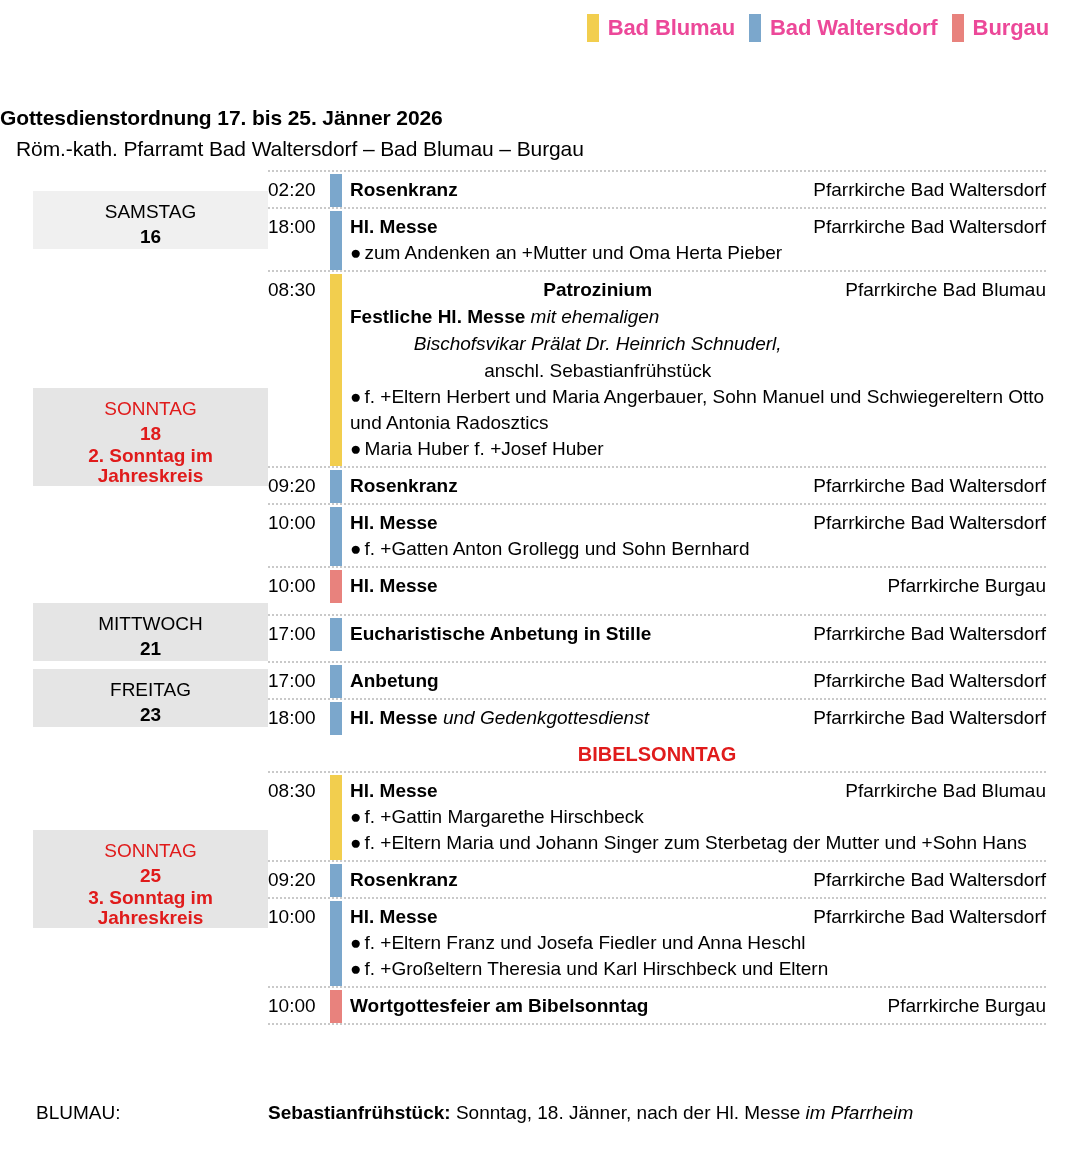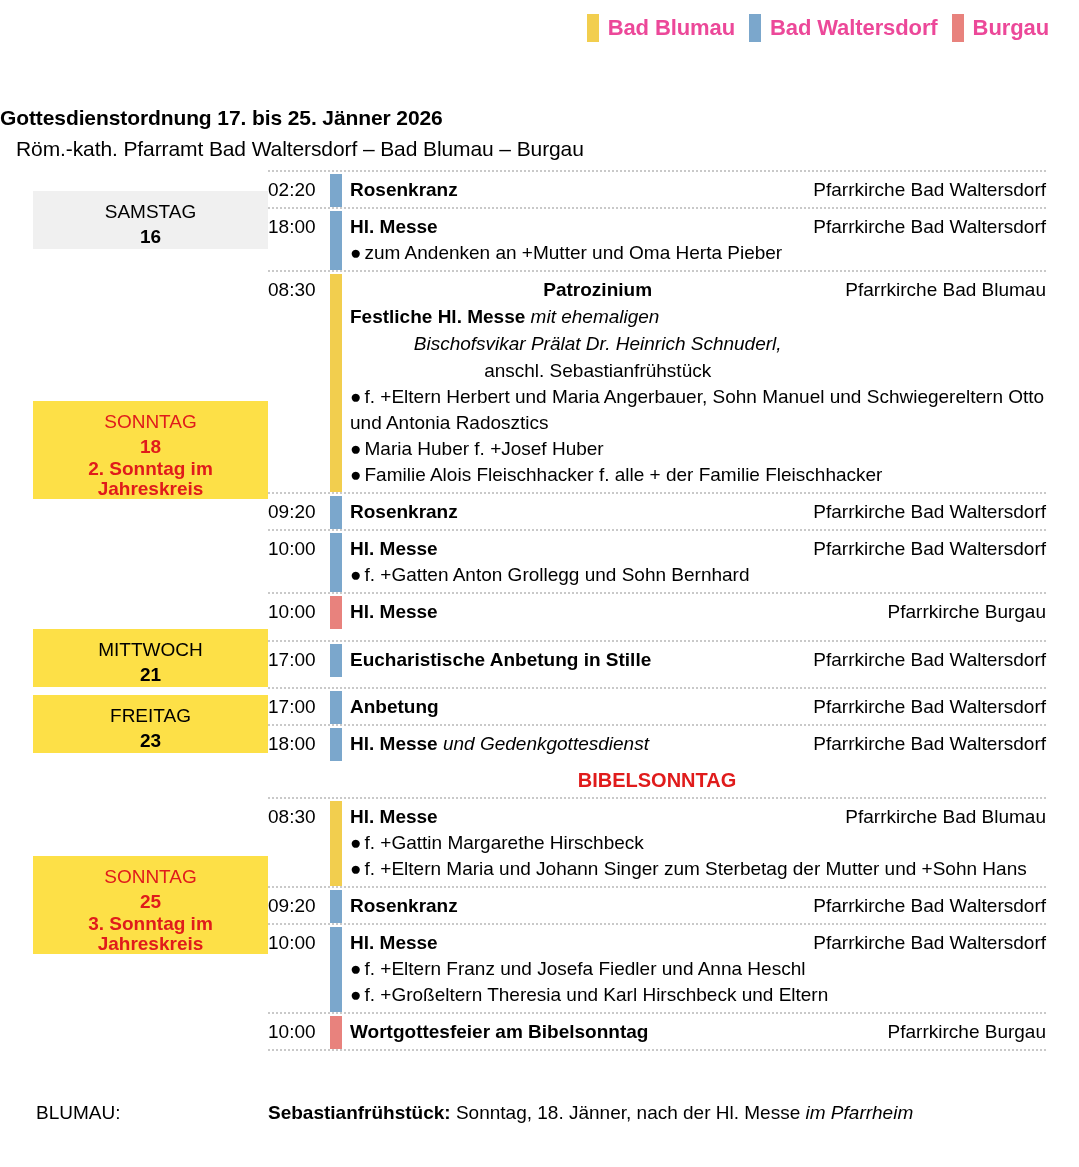--- a/index.html
+++ b/index.html
@@ -71,21 +71,21 @@
     align-items: center;
   }
   .daycol {
     width: 235px;
     flex: 0 0 235px;
     box-sizing: border-box;
     padding-top: 8px;
     text-align: center;
   }
   .daycol.shade-light { background: #F0F0F0; }
-  .daycol.shade-dark  { background: #fde047; }
+  .daycol.shade-dark  { background: #e5e5e5; }
 
   .day-name {
     font-size: 19px;
     line-height: 25px;
     font-weight: normal;
   }
   .day-num {
     font-size: 19px;
     line-height: 25px;
     font-weight: bold;
@@ -267,21 +267,20 @@
               <div class="headline-main">
                 <div class="centered" style="font-weight: bold;">Patrozinium</div>
                 <div><b>Festliche Hl. Messe</b> <i>mit ehemaligen</i></div>
                 <div class="center-block" style="font-style: italic;">Bischofsvikar Prälat Dr. Heinrich Schnuderl,</div>
                 <div class="center-block" style="">anschl. Sebastianfrühstück</div>
               </div>
               <div class="loc">Pfarrkirche Bad Blumau</div>
             </div>
             <div class="intention"><span class="bullet">●</span><span>f. +Eltern Herbert und Maria Angerbauer, Sohn Manuel und Schwiegereltern Otto und Antonia Radosztics</span></div>
             <div class="intention"><span class="bullet">●</span><span>Maria Huber f. +Josef Huber</span></div>
-            <div class="intention"><span class="bullet">●</span><span>Familie Alois Fleischhacker f. alle + der Familie Fleischhacker</span></div>
           </div>
         </div>
         <div class="srow">
           <div class="time">09:20</div>
           <div class="bar" style="background: rgb(123, 167, 204);"></div>
           <div class="body">
             <div class="headline">
               <div class="headline-main">
                 <div><b>Rosenkranz</b></div>
               </div>

